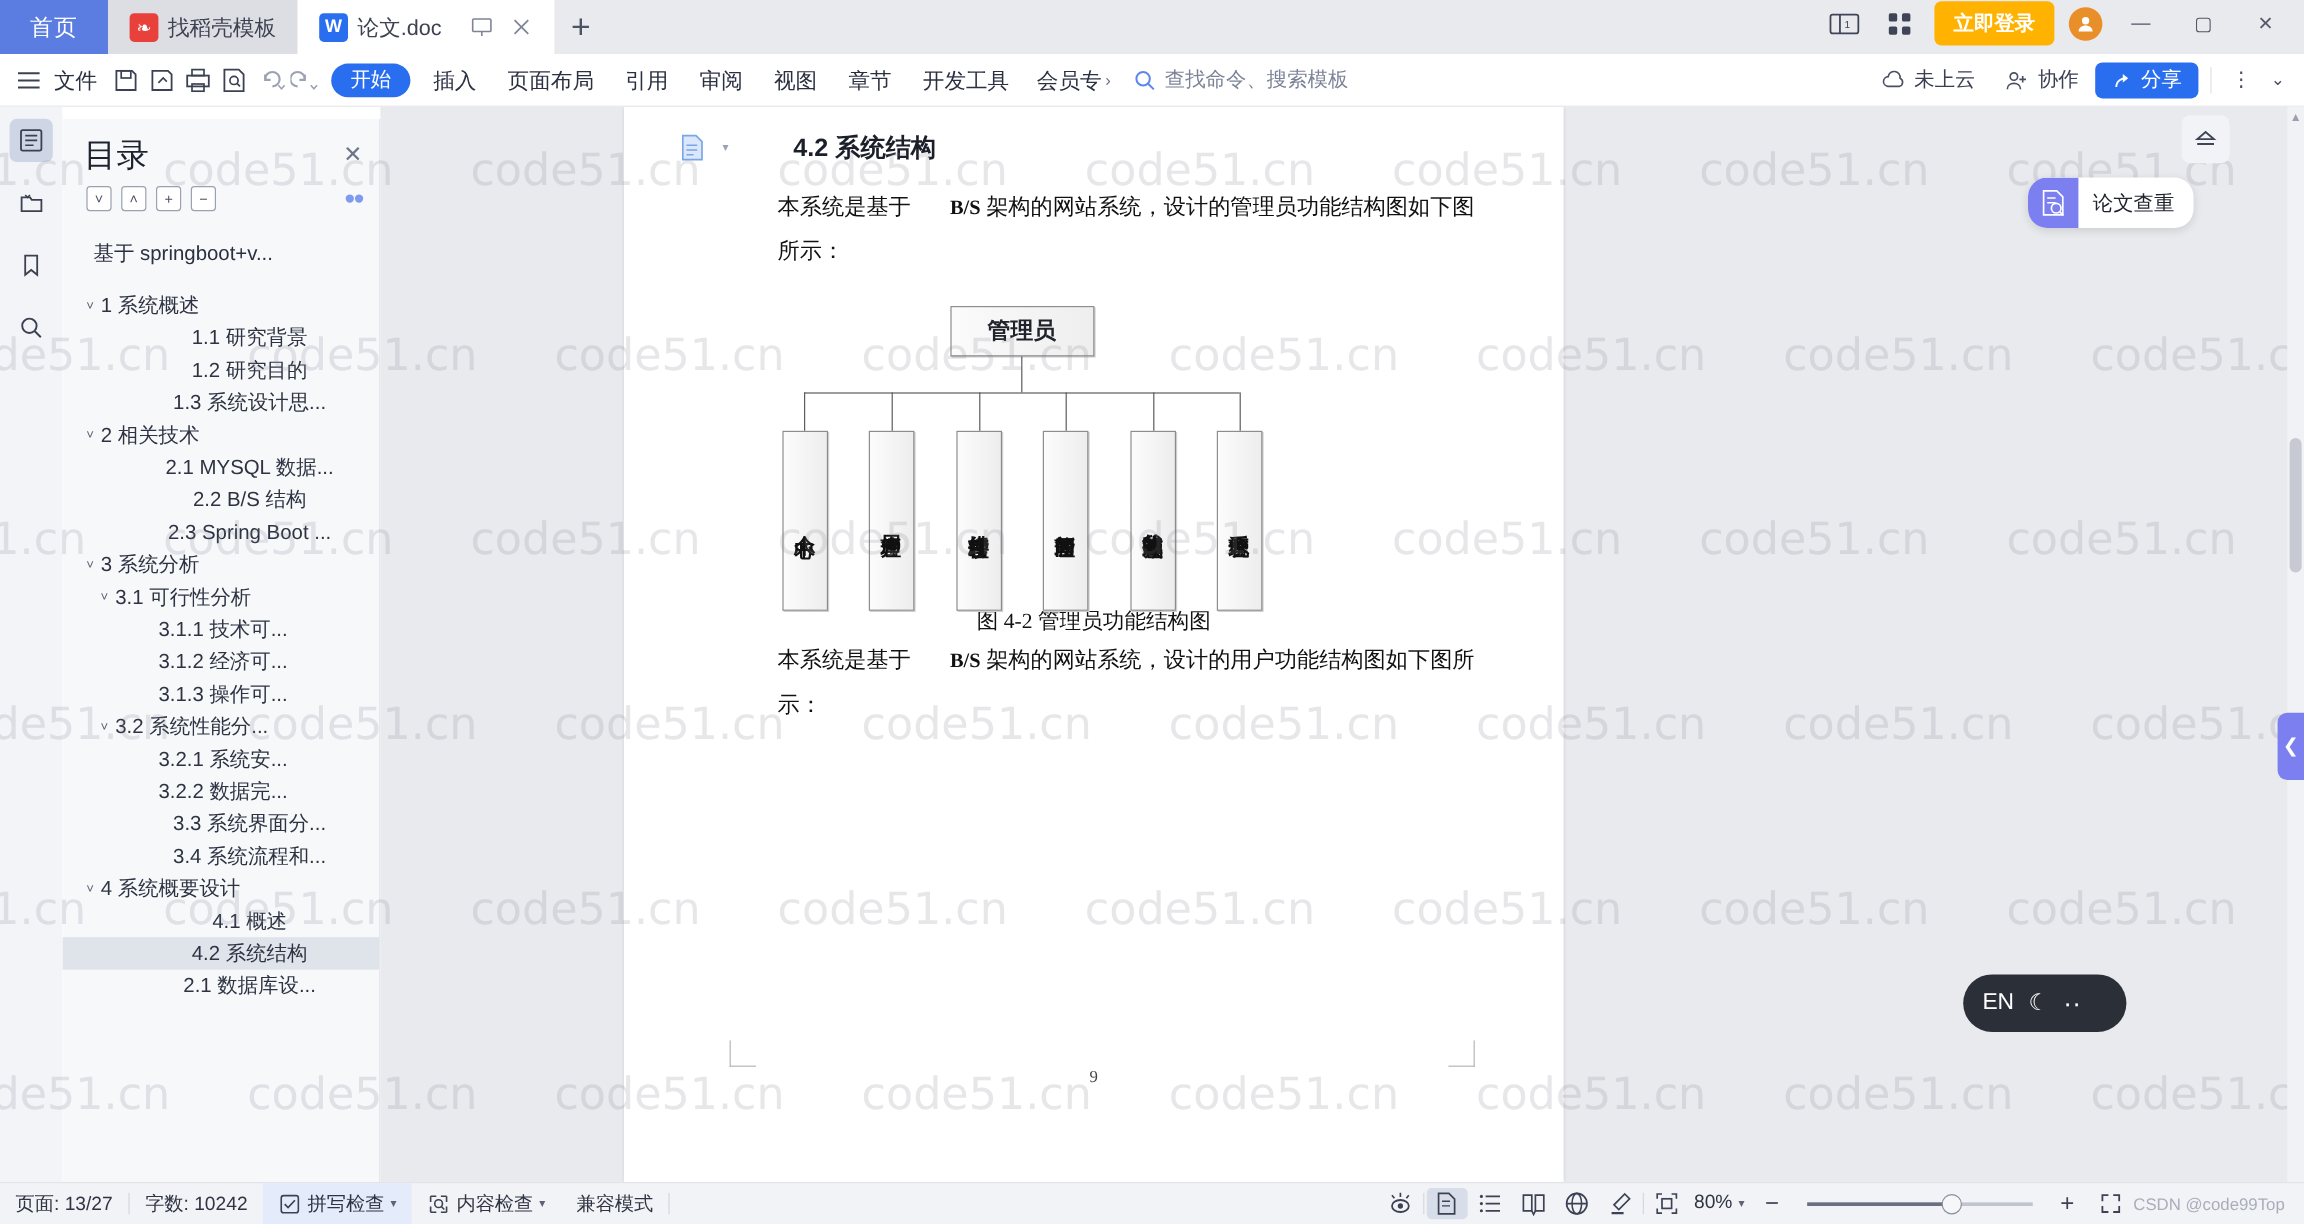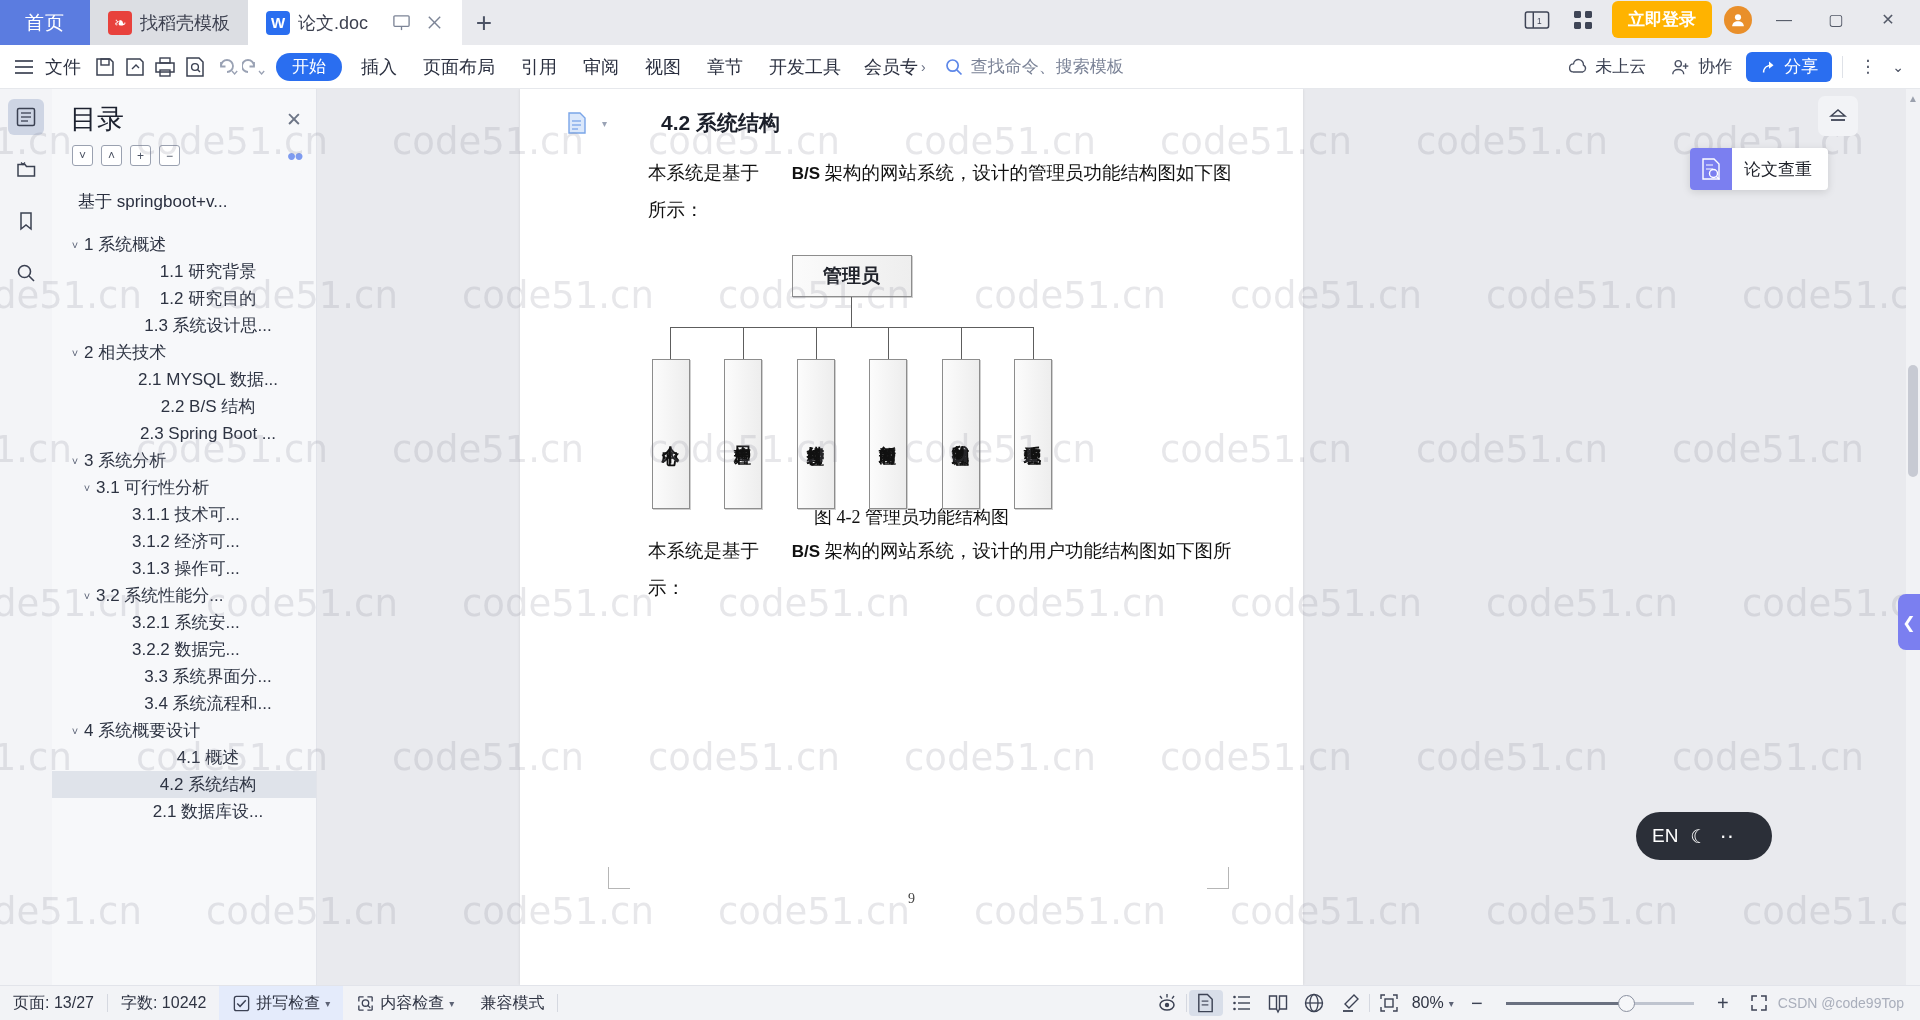--- a/index.html
+++ b/index.html
@@ -89,21 +89,21 @@
     position: absolute; top: 89px; left: 0; width: 52px; bottom: 35px;
     background: #f3f4f7; display: flex; flex-direction: column;
     align-items: center; padding-top: 10px; gap: 16px;
   }
   .rail-btn { width: 36px; height: 36px; border-radius: 6px; display: flex;
               align-items: center; justify-content: center; color: #3b4152; }
   .rail-btn.active { background: #ced5e4; }
 
   
   .toc {
-    position: absolute; top: 89px; left: 52px; width: 265px; bottom: 35px;
+    position: absolute; top: 99px; left: 52px; width: 265px; bottom: 35px;
     background: #f7f8fa; border-right: 1px solid #e2e4ea;
     display: flex; flex-direction: column;
   }
   .toc-head { display: flex; align-items: center; padding: 12px 14px 4px 18px; }
   .toc-title { font-size: 27px; color: #1d2230; font-weight: 500; }
   .toc-close { margin-left: auto; color: #6d7586; font-size: 19px; }
   .toc-tools { display: flex; align-items: center; gap: 8px; padding: 4px 14px 8px 20px; }
   .toc-tool { width: 21px; height: 21px; border: 1px solid #9aa1b0; border-radius: 3px;
               display: flex; align-items: center; justify-content: center;
               font-size: 12px; color: #4a5162; background: #fff; }
@@ -131,21 +131,21 @@
   }
   .doc-h2wrap { display: flex; align-items: center; gap: 10px; padding: 20px 0 0 46px; }
   .doc-badge { width: 26px; height: 28px; display: flex; align-items: center; color: #7aa5e8; }
   .doc-badge-caret { color: #9aa3b5; font-size: 10px; }
   .doc-h2 { font-size: 21px; font-weight: bold; color: #1b1f2a;
             font-family: "Liberation Sans", sans-serif; margin-left: 44px; }
   .doc-p {
     font-family: "Liberation Serif", "DejaVu Serif", serif;
     font-size: 18.5px; color: #111; padding: 0 60px 0 128px; line-height: 2;
   }
-  .doc-p b { font-family: Liberation Sans, sans-serif; font-size: 17px; padding-left: 28px; }
+  .doc-p b { font-family: Liberation Serif, serif; font-size: 17px; padding-left: 28px; }
   .figcap {
     font-family: "Liberation Serif", serif; font-size: 18px; text-align: center;
     color: #111; 
   }
   .pagenum { position: absolute; left: 0; right: 0; bottom: 78px; text-align: center;
              font-family: "Liberation Serif", serif; font-size: 14px; color: #444; }
   .corner { position: absolute; width: 22px; height: 22px; }
   .corner.bl { left: 88px; bottom: 96px; border-left: 1px solid #b6b6b6; border-bottom: 1px solid #b6b6b6; }
   .corner.br { right: 74px; bottom: 96px; border-right: 1px solid #b6b6b6; border-bottom: 1px solid #b6b6b6; }
 
@@ -179,21 +179,21 @@
     font-size: 37px; font-family: "DejaVu Sans", sans-serif; white-space: nowrap;
   }
 
   
   .rfloat { position: absolute; z-index: 60; }
   .eject-btn {
     top: 96px; right: 62px; width: 40px; height: 40px; background: #f2f3f6;
     border-radius: 7px; display: flex; align-items: center; justify-content: center; color:#3f4556;
   }
   .chaichong {
-    top: 148px; right: 92px; height: 42px; background: #fff; border-radius: 4px;
+    top: 148px; right: 92px; height: 42px; background: #fff; border-radius: 16px;
     display: flex; align-items: center; box-shadow: 0 2px 8px rgba(0,0,0,.13);
     overflow: hidden; font-size: 17px; color: #20232b;
   }
   .chaichong .cc-ico { width: 42px; height: 42px; background: #7b7ff0;
     display: flex; align-items: center; justify-content: center; color: #fff; }
   .chaichong .cc-txt { padding: 0 16px 0 12px; }
   .lang-pill {
     bottom: 160px; right: 148px; width: 136px; height: 48px; background: #2b2f38;
     border-radius: 24px; display: flex; align-items: center; gap: 12px;
     padding: 0 16px; color: #fff; font-size: 19px;

